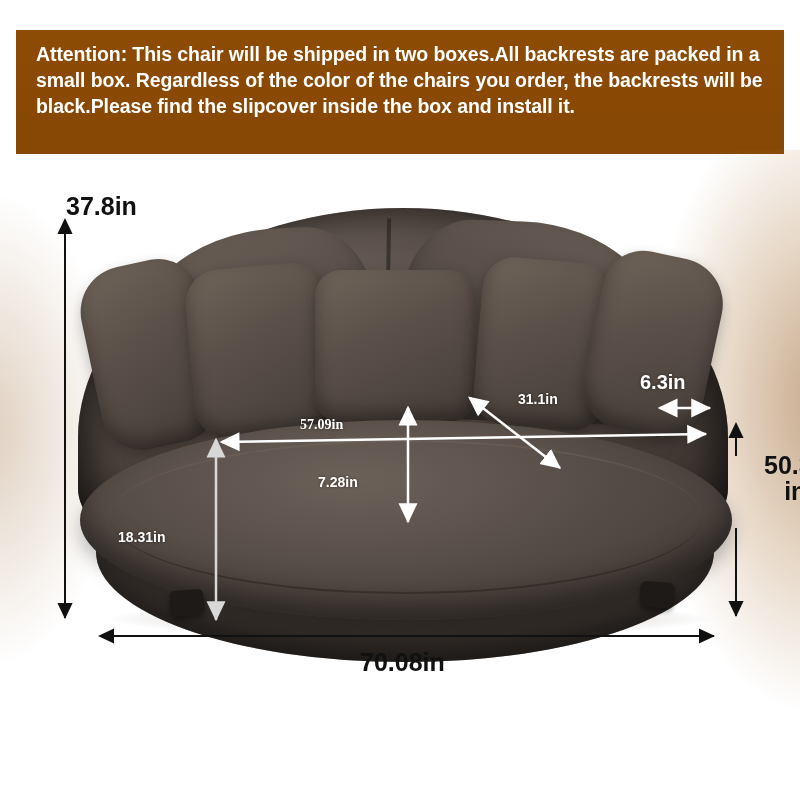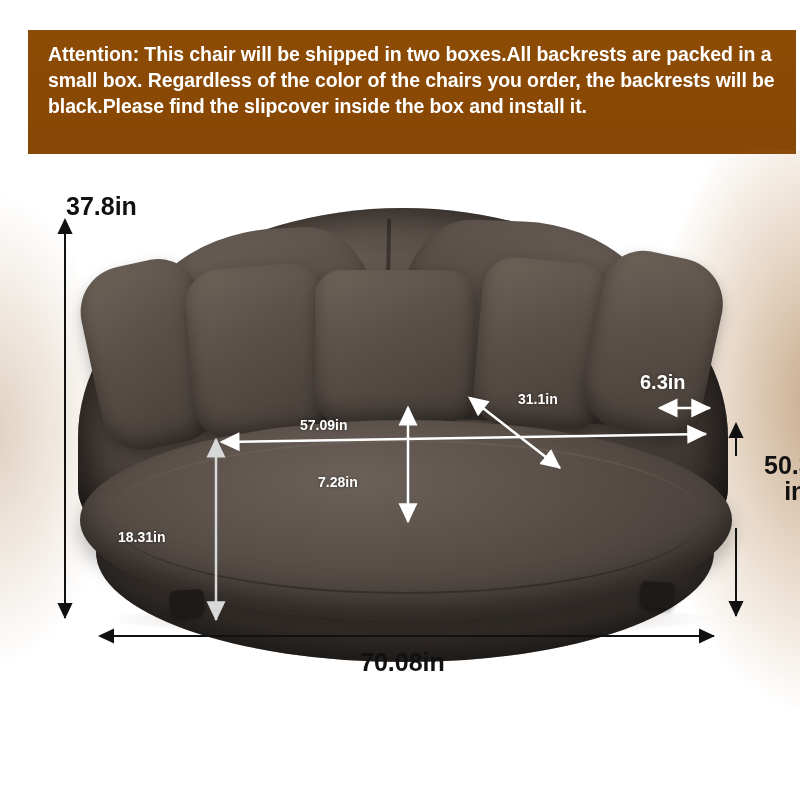--- a/index.html
+++ b/index.html
@@ -27,21 +27,20 @@
   #banner {
     position: absolute;
     left: 16px;
     top: 30px;
     width: 768px;
     height: 124px;
     background: #8a4a05;
     background: linear-gradient(180deg, #8c4c05 0%, #874705 100%);
     box-sizing: border-box;
     padding: 12px 16px 10px 20px;
-    margin-left: 12px;
   }
   #banner .btxt {
     color: #ffffff;
     font-weight: bold;
     font-size: 19.5px;
     line-height: 1.33;
     letter-spacing: -0.1px;
   }
 
   
@@ -217,21 +216,21 @@
     color: #ffffff;
     font-size: 14px;
     text-shadow: 0 0 3px rgba(0,0,0,0.55);
   }
   .dimlabel.small { font-size: 20px; }
 
   #lbl-378 { left: 66px; top: 42px; }
   #lbl-7008 { left: 360px; top: 498px; }
   #lbl-5039 { left: 764px; top: 302px; text-align: center; line-height: 1.05; }
   #lbl-1831 { left: 118px; top: 379px; }
-  #lbl-5709 { left: 300px; top: 267px; }
+  #lbl-5709 { left: 300px; top: 267px; font-family: Liberation Serif, serif; }
   #lbl-311  { left: 518px; top: 241px; }
   #lbl-63   { left: 640px; top: 221px; }
   #lbl-728  { left: 318px; top: 324px; }
 </style>
 </head>
 <body>
 
 <div id="stage">
 
   <div id="banner">

